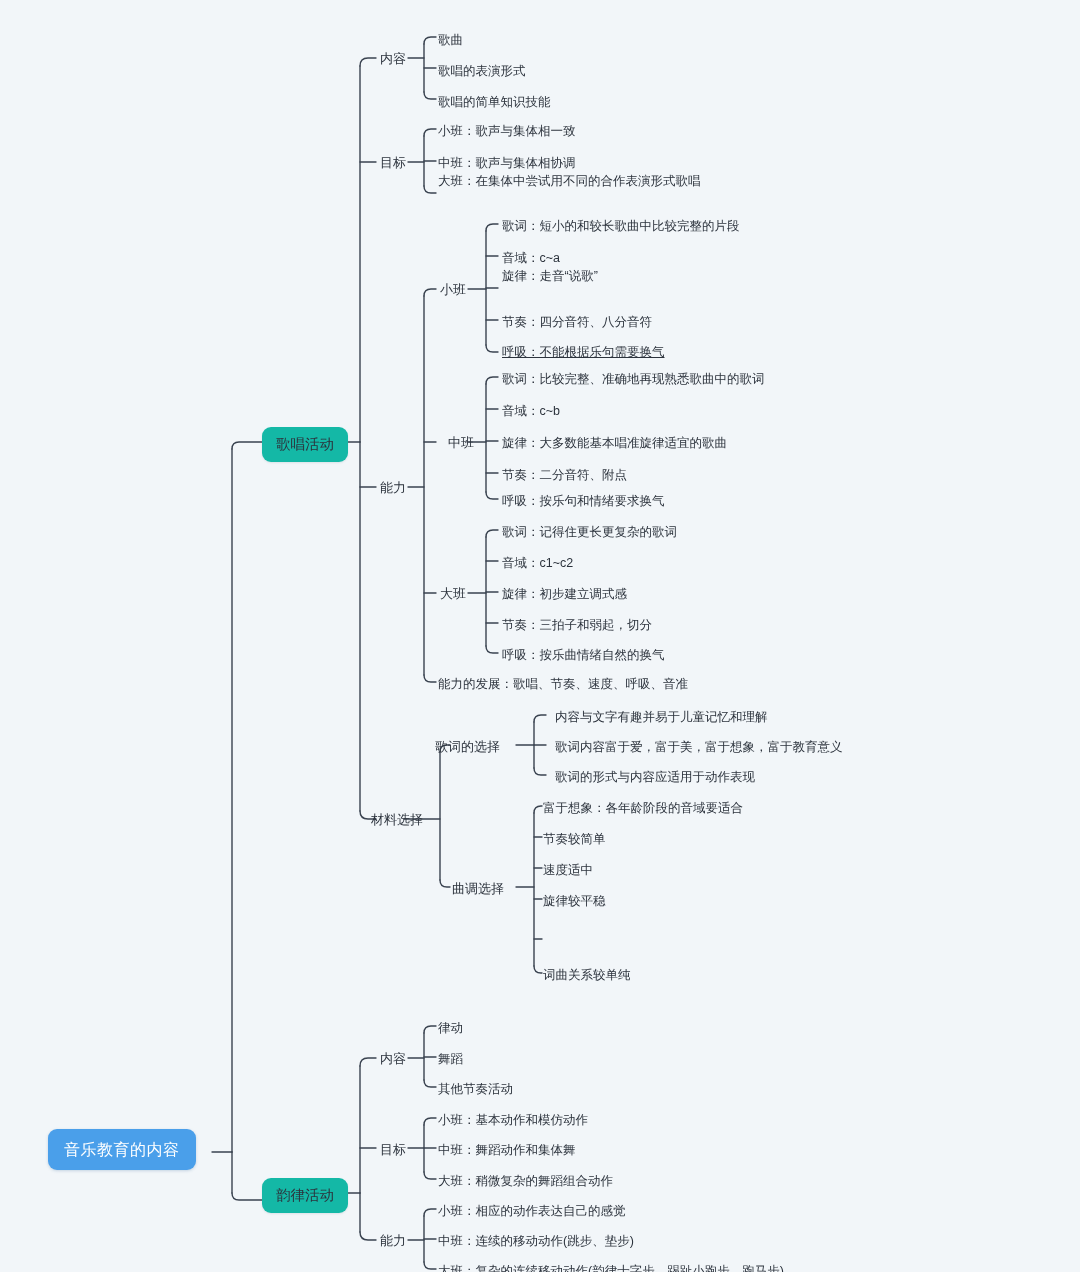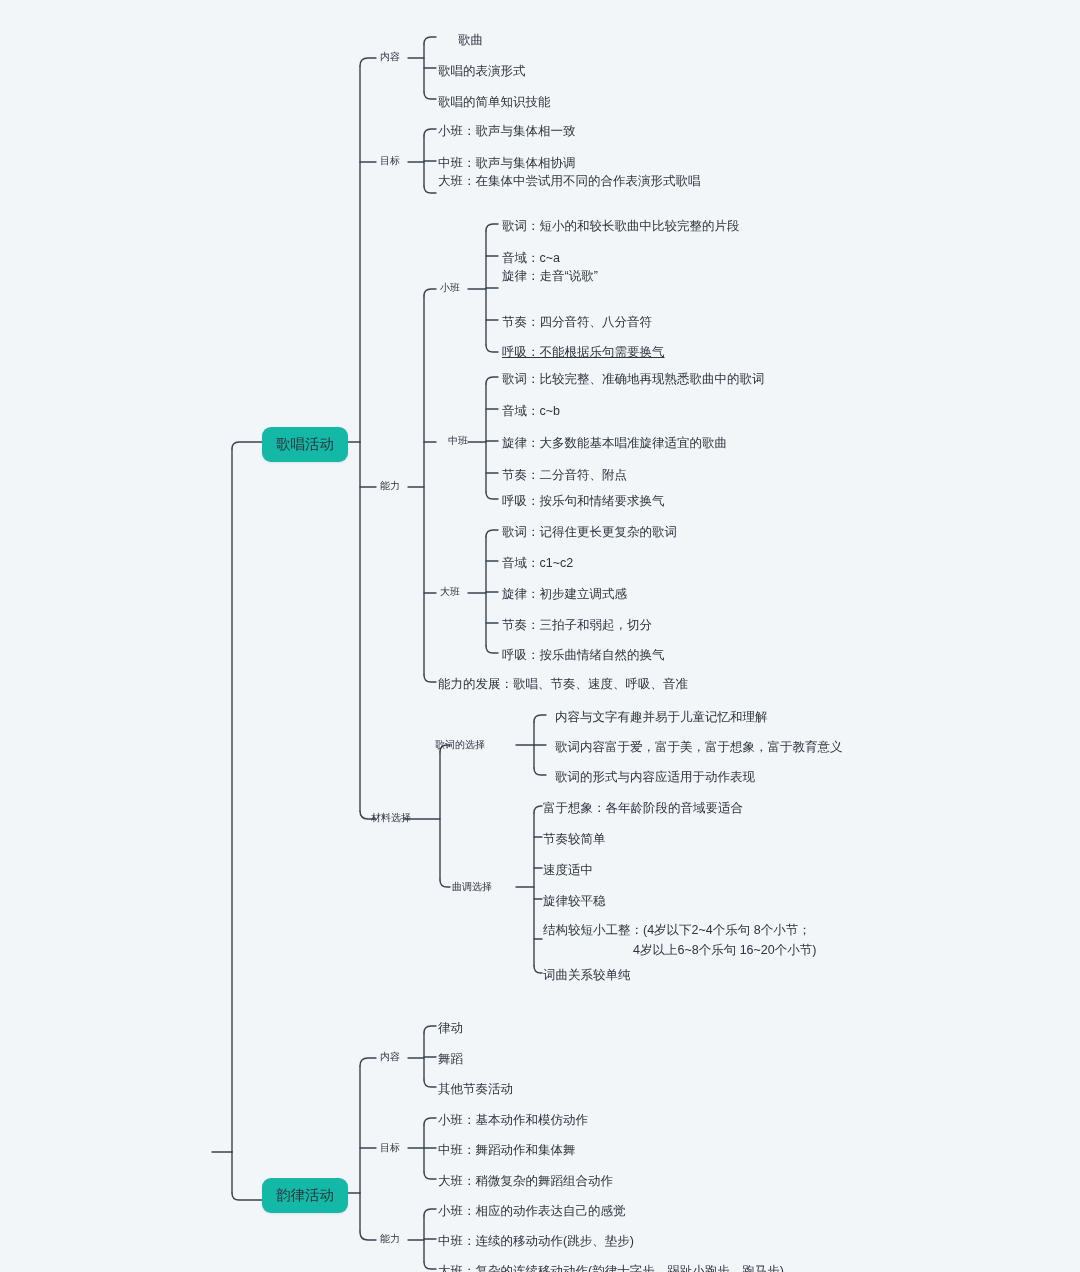--- a/index.html
+++ b/index.html
@@ -20,21 +20,21 @@
     background:#4a9fea;color:#ffffff;border-radius:9px;
     padding:9px 16px;font-size:16px;letter-spacing:.5px;
     box-shadow:0 1px 3px rgba(60,110,160,.25);
   }
   
   .chip{
     background:#14b8a6;border-radius:9px;padding:7px 14px;
     font-size:14.5px;color:#2c333d;
     box-shadow:0 1px 2px rgba(120,140,160,.18);
   }
-  .lvl2{font-size:10px;color:#2c333d;}
+  .lvl2{font-size:13px;color:#2c333d;}
   .leaf{font-size:12.5px;color:#2c333d;}
   .multiline{line-height:1.6;}
 </style>
 </head>
 <body>
 
 <div id="canvas">
   <svg id="wires">
       <path d="M 212 1152 H 232" fill="none" stroke="#3a4350" stroke-width="1.4" stroke-linecap="round" stroke-linejoin="round"></path>
       <path d="M 232 449 Q 232 442 239 442 H 300" fill="none" stroke="#3a4350" stroke-width="1.4" stroke-linecap="round" stroke-linejoin="round"></path>
@@ -118,26 +118,27 @@
       <path d="M 424 1125 Q 424 1118 431 1118 H 436" fill="none" stroke="#3a4350" stroke-width="1.4" stroke-linecap="round" stroke-linejoin="round"></path>
       <path d="M 424 1172 Q 424 1179 431 1179 H 436" fill="none" stroke="#3a4350" stroke-width="1.4" stroke-linecap="round" stroke-linejoin="round"></path>
       <path d="M 424 1148 H 436" fill="none" stroke="#3a4350" stroke-width="1.4" stroke-linecap="round" stroke-linejoin="round"></path>
       <path d="M 408 1240 H 424" fill="none" stroke="#3a4350" stroke-width="1.4" stroke-linecap="round" stroke-linejoin="round"></path>
       <path d="M 424 1216 V 1262" fill="none" stroke="#3a4350" stroke-width="1.4" stroke-linecap="round" stroke-linejoin="round"></path>
       <path d="M 424 1216 Q 424 1209 431 1209 H 436" fill="none" stroke="#3a4350" stroke-width="1.4" stroke-linecap="round" stroke-linejoin="round"></path>
       <path d="M 424 1262 Q 424 1269 431 1269 H 436" fill="none" stroke="#3a4350" stroke-width="1.4" stroke-linecap="round" stroke-linejoin="round"></path>
       <path d="M 424 1239 H 436" fill="none" stroke="#3a4350" stroke-width="1.4" stroke-linecap="round" stroke-linejoin="round"></path>
     </svg>
 
+  <div class="node root" style="left:48px;top:1129px;">音乐教育的内容</div>
 
   <div class="node chip" style="left:262px;top:427px;">歌唱活动</div>
   <div class="node chip" style="left:262px;top:1178px;">韵律活动</div>
 
   <div class="node lvl2" style="left:380px;top:50px;">内容</div>
-  <div class="node leaf" style="left:458px;top:31px;">歌曲</div>
+  <div class="node leaf" style="left:438px;top:31px;">歌曲</div>
   <div class="node leaf" style="left:438px;top:62px;">歌唱的表演形式</div>
   <div class="node leaf" style="left:438px;top:93px;">歌唱的简单知识技能</div>
 
   <div class="node lvl2" style="left:380px;top:154px;">目标</div>
   <div class="node leaf" style="left:438px;top:122px;">小班：歌声与集体相一致</div>
   <div class="node leaf" style="left:438px;top:154px;">中班：歌声与集体相协调</div>
   <div class="node leaf" style="left:438px;top:172px;font-family:Liberation Serif, serif;">大班：在集体中尝试用不同的合作表演形式歌唱</div>
 
   <div class="node lvl2" style="left:380px;top:479px;">能力</div>
 
@@ -169,21 +170,20 @@
   <div class="node lvl2" style="left:435px;top:738px;">歌词的选择</div>
   <div class="node leaf" style="left:555px;top:708px;">内容与文字有趣并易于儿童记忆和理解</div>
   <div class="node leaf" style="left:555px;top:738px;">歌词内容富于爱，富于美，富于想象，富于教育意义</div>
   <div class="node leaf" style="left:555px;top:768px;">歌词的形式与内容应适用于动作表现</div>
 
   <div class="node lvl2" style="left:452px;top:880px;">曲调选择</div>
   <div class="node leaf" style="left:543px;top:799px;">富于想象：各年龄阶段的音域要适合</div>
   <div class="node leaf" style="left:543px;top:830px;">节奏较简单</div>
   <div class="node leaf" style="left:543px;top:861px;">速度适中</div>
   <div class="node leaf" style="left:543px;top:892px;">旋律较平稳</div>
-  <div class="node leaf multiline" style="left:543px;top:920px;"><span>结构较短小工整：(4岁以下2~4个乐句 8个小节；</span><br><span style="padding-left:90px;display:inline-block;">4岁以上6~8个乐句 16~20个小节)</span></div>
   <div class="node leaf" style="left:543px;top:966px;">词曲关系较单纯</div>
 
   <div class="node lvl2" style="left:380px;top:1050px;">内容</div>
   <div class="node leaf" style="left:438px;top:1019px;">律动</div>
   <div class="node leaf" style="left:438px;top:1050px;">舞蹈</div>
   <div class="node leaf" style="left:438px;top:1080px;">其他节奏活动</div>
 
   <div class="node lvl2" style="left:380px;top:1141px;">目标</div>
   <div class="node leaf" style="left:438px;top:1111px;">小班：基本动作和模仿动作</div>
   <div class="node leaf" style="left:438px;top:1141px;">中班：舞蹈动作和集体舞</div>

